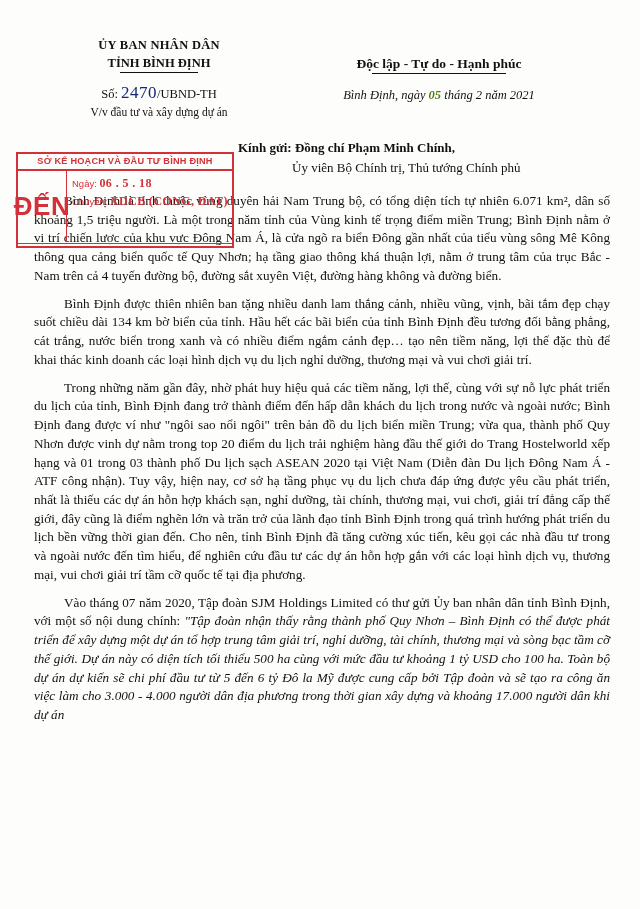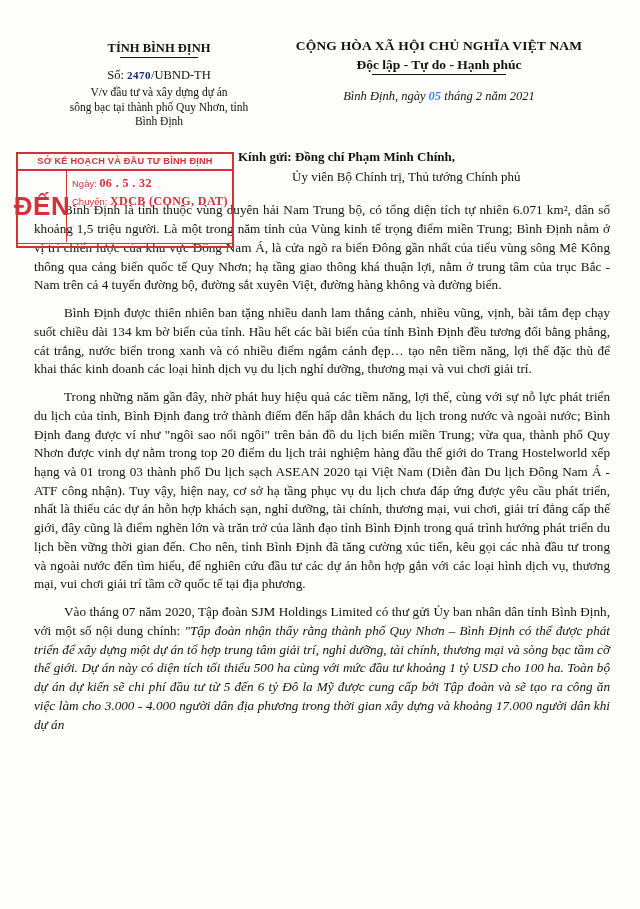--- a/index.html
+++ b/index.html
@@ -68,62 +68,62 @@
   .nation1 {
     font-size: 13.5px;
     font-weight: bold;
     letter-spacing: .2px;
   }
   .nation2 {
     font-size: 13.5px;
     font-weight: bold;
     display: inline-block;
     position: relative;
-    margin-top: 3px;
+    margin-top: 18px;
     padding: 0 6px;
   }
   .nation2::after {
     content: "";
     position: absolute;
     left: 12%;
     right: 12%;
     bottom: -2px;
     height: 1px;
     background: #111;
   }
 
   .sokh {
     font-size: 12.5px;
     margin-top: 12px;
     text-align: center;
     white-space: nowrap;
   }
   .num-hand {
     font-family: "Liberation Serif", serif;
-    font-weight: bold;
-    font-size: 11px;
+    font-weight: normal;
+    font-size: 17px;
     color: #14287a;
     letter-spacing: .5px;
   }
   .vv {
     font-size: 11.5px;
     line-height: 1.28;
     text-align: center;
     margin-top: 2px;
   }
 
   .place-date {
     font-size: 12.5px;
     font-style: italic;
     margin-top: 16px;
     text-align: center;
     white-space: nowrap;
   }
   .date-hand {
-    color: #3b82f6;
+    color: #4d7c0f;
     font-weight: bold;
     font-style: italic;
   }
 
   
   .stamp {
     position: absolute;
     left: 16px;
     top: 152px;
     width: 218px;
@@ -209,53 +209,52 @@
   .body-text p.last { margin-bottom: 0; }
   .body-text i { font-style: italic; }
 </style>
 </head>
 <body>
 
 <div class="page">
 
   <div class="header">
     <div class="header-left">
+      <div class="org1">ỦY BAN NHÂN DÂN</div>
       <div class="org2-wrap">
         <span class="org2">TỈNH BÌNH ĐỊNH</span>
       </div>
       <div class="sokh">
         <span>Số:</span>
         <span class="num-hand">2470</span><span>/UBND-TH</span>
       </div>
       <div class="vv">
         <div>V/v đầu tư và xây dựng dự án</div>
-        <div>sông bạc tại thành phố Quy Nhơn, tỉnh Bình Định</div>
       </div>
     </div>
     <div class="header-right">
-      <div class="nation1">CỘNG HÒA XÃ HỘI CHỦ NGHĨA VIỆT NAM</div>
       <div><span class="nation2">Độc lập - Tự do - Hạnh phúc</span></div>
       <div class="place-date">
         <span>Bình Định, ngày</span>
         <span class="date-hand">05</span>
         <span>tháng 2 năm</span>
         <span>2021</span>
       </div>
     </div>
   </div>
 
   <div class="stamp">
     <div class="stamp-title">SỞ KẾ HOẠCH VÀ ĐẦU TƯ BÌNH ĐỊNH</div>
     <div class="stamp-rule"></div>
     <div class="stamp-body">
       <div class="stamp-den">ĐẾN</div>
       <div class="stamp-rows">
         <div class="row">
           <span>Ngày:</span>
-          <span class="stamp-val">06 . 5 . 32</span>
+          <span class="stamp-val">06 . 5 . 18</span>
         </div>
         <div class="row">
           <span>Chuyển:</span>
           <span class="stamp-val">XDCB (CONG, DAT)</span>
         </div>
       </div>
     </div>
     <div class="stamp-rule2"></div>
   </div>
 

